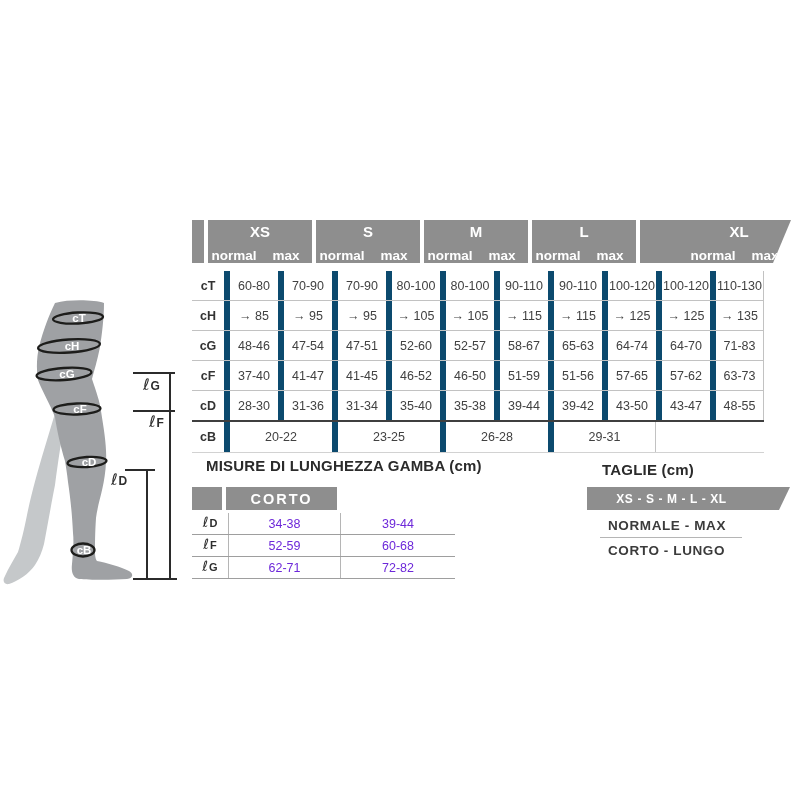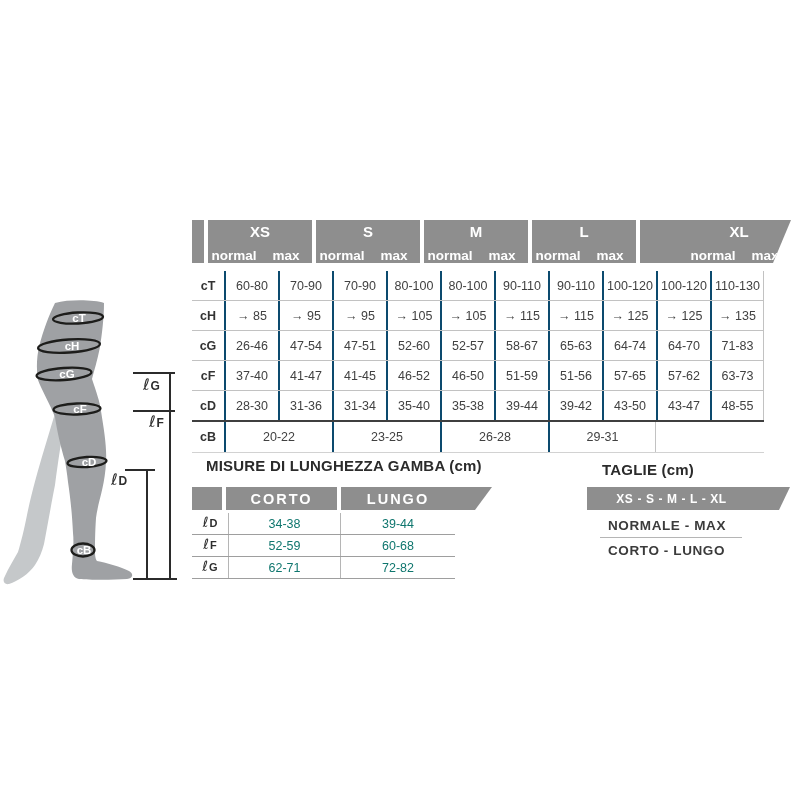--- a/index.html
+++ b/index.html
@@ -36,30 +36,30 @@
                clip-path:polygon(0 0,100% 0,calc(100% - 11px) 100%,0 100%);
                color:#fff;font-weight:bold;font-size:12px;letter-spacing:.6px;
                display:flex;align-items:center;justify-content:center;padding-right:34px;box-sizing:border-box;}
 
   
   .tbody1{position:absolute;left:192px;top:271px;border-bottom:1px solid #d2d2d2;}
   .trow{display:grid;grid-template-columns:32px repeat(10,54px);height:29px;}
   .trow + .trow{border-top:1px solid #c2c2c2;}
   .trow-cb{grid-template-columns:32px repeat(5,108px);height:30px;border-top:2px solid #3f3f3f !important;}
   .tlabel{font-weight:bold;font-size:12.5px;color:#333;display:flex;align-items:center;justify-content:center;}
-  .tcell{font-size:12.5px;color:#414141;border-left:2px solid #0c4a6e;
+  .tcell{font-size:12.5px;color:#414141;border-left:6px solid #0c4a6e;
          display:flex;align-items:center;justify-content:center;white-space:nowrap;}
   .tcell-last{border-right:1px solid #c2c2c2;}
 
   
   .tbody2{position:absolute;left:192px;top:513px;border-bottom:1px solid #9e9e9e;}
   .trow2{display:grid;grid-template-columns:36px 112px 115px;height:21px;}
   .trow2 + .trow2{border-top:1px solid #9e9e9e;}
   .tlabel2{display:flex;align-items:baseline;justify-content:center;padding-top:2px;}
-  .tcell2{font-size:12.5px;color:#0f766e;border-left:1px solid #b5b5b5;
+  .tcell2{font-size:12.5px;color:#6d28d9;border-left:1px solid #b5b5b5;
           display:flex;align-items:center;justify-content:center;}
 
   .ell{font-family:"DejaVu Sans",sans-serif;font-style:italic;font-size:14px;color:#2d2d2d;line-height:1;}
   .ellcap{font-weight:bold;font-size:11px;color:#2d2d2d;margin-left:1px;line-height:1;}
 
   
   .taglie-line{position:absolute;font-size:13.5px;color:#3b3b3b;letter-spacing:.6px;white-space:nowrap;font-weight:bold;}
   .taglie-line1{left:608px;top:518px;}
   .taglie-line2{left:608px;top:543px;}
   .taglie-divider{position:absolute;left:600px;top:537px;width:142px;height:1px;background:#b5b5b5;}
@@ -194,21 +194,21 @@
         <div class="tcell">→ 105</div>
         <div class="tcell">→ 105</div>
         <div class="tcell">→ 115</div>
         <div class="tcell">→ 115</div>
         <div class="tcell">→ 125</div>
         <div class="tcell">→ 125</div>
         <div class="tcell tcell-last">→ 135</div>
       </div>
       <div class="trow">
         <div class="tlabel">cG</div>
-        <div class="tcell">26-46</div>
+        <div class="tcell">48-46</div>
         <div class="tcell">47-54</div>
         <div class="tcell">47-51</div>
         <div class="tcell">52-60</div>
         <div class="tcell">52-57</div>
         <div class="tcell">58-67</div>
         <div class="tcell">65-63</div>
         <div class="tcell">64-74</div>
         <div class="tcell">64-70</div>
         <div class="tcell tcell-last">71-83</div>
       </div>
@@ -245,23 +245,20 @@
         <div class="tcell">26-28</div>
         <div class="tcell tcell-last">29-31</div>
       </div>
     </div>
 
   <div class="sec-title title-len">MISURE DI LUNGHEZZA GAMBA (cm)</div>
 
   <div class="band len-band">
     <div class="band-cell band-label-cell"></div>
     <div class="band-cell len-band-col">CORTO</div>
-    <div class="band-cell len-band-col len-band-col-last">
-      <div class="inner">LUNGO</div>
-    </div>
   </div>
 
   <div class="tbody2" id="len-body">
       <div class="trow2">
         <div class="tlabel2">
           <span class="ell">ℓ</span>
           <span class="ellcap">D</span>
         </div>
         <div class="tcell2">34-38</div>
         <div class="tcell2">39-44</div>

